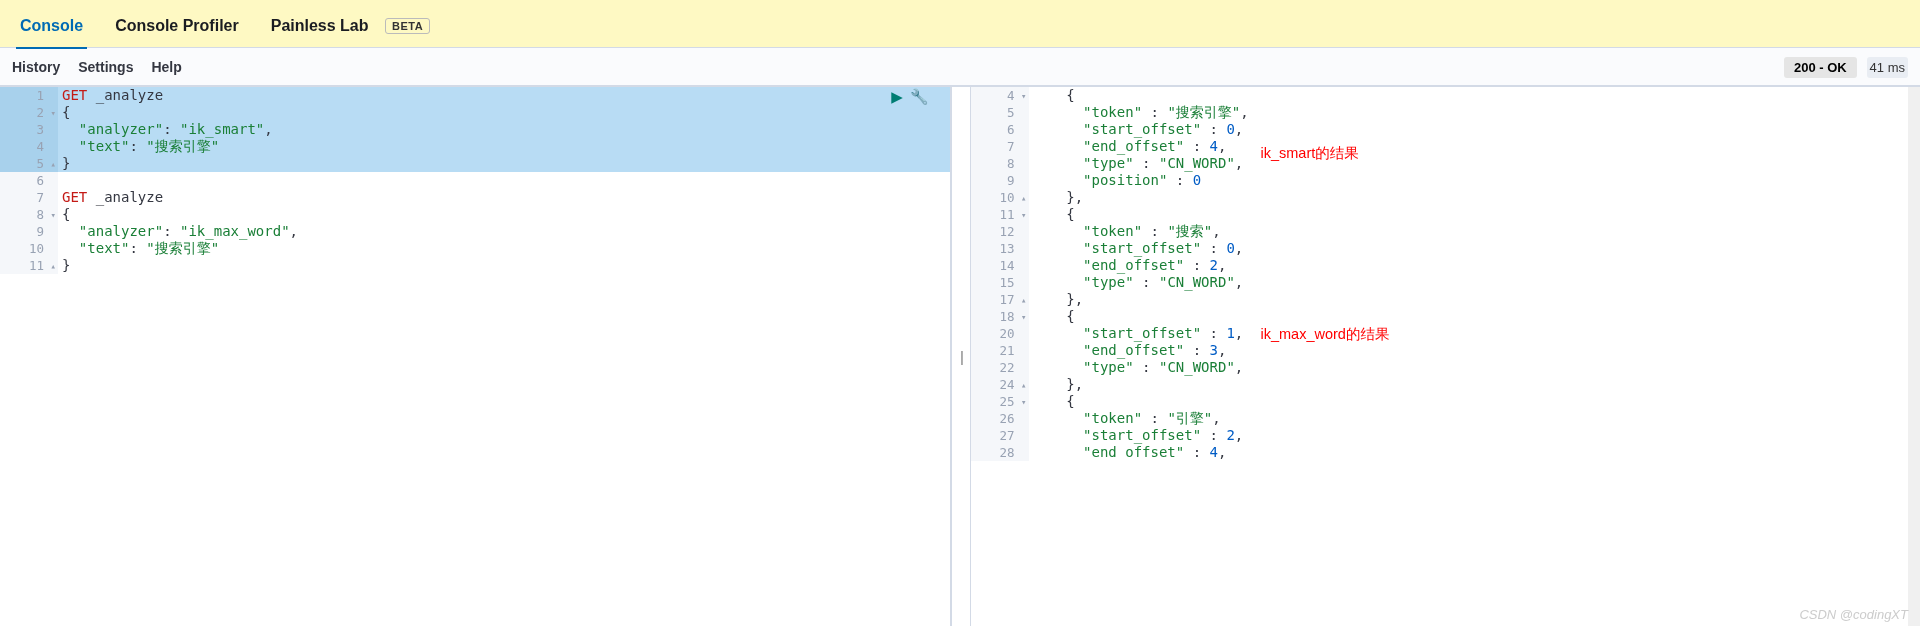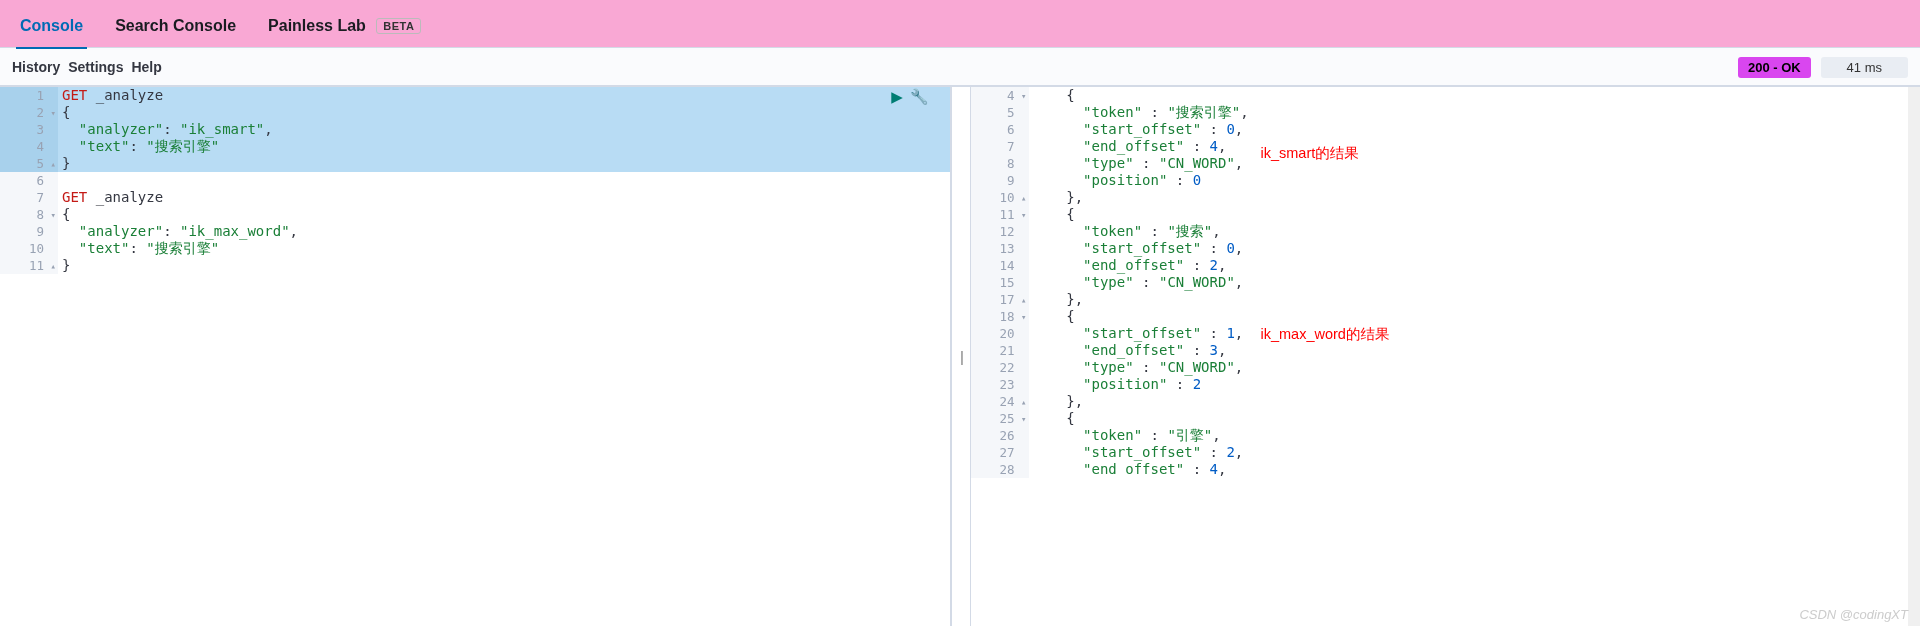--- a/index.html
+++ b/index.html
@@ -1,25 +1,25 @@
 <!DOCTYPE html>
 <html><head>
 <meta charset="utf-8">
 <style>
 * { margin: 0; padding: 0; box-sizing: border-box; }
 body { font-family: -apple-system, BlinkMacSystemFont, "Segoe UI", Helvetica, Arial, sans-serif; font-size: 14px; color: #343741; background: #fff; width: 1920px; height: 626px; overflow: hidden; position: relative; }
-.tabs { display: flex; align-items: center; gap: 24px; padding: 8px 16px 0 16px; border-bottom: 1px solid #d3dae6; background: #f9a8d4; height: 48px;}
+.tabs { display: flex; align-items: center; gap: 24px; padding: 8px 16px 0 16px; border-bottom: 1px solid #d3dae6; background: #fef9c3; height: 48px;}
 .tab { padding: 10px 4px 12px 4px; font-size: 16px; font-weight: 700; color: #1a1c21; cursor: pointer; border-bottom: 2px solid transparent; }
 .tab.active { color: #006bb4; border-bottom: 2px solid #006bb4; }
-.badge { display: inline-block; font-size: 11px; font-weight: 700; color: #333; border: 1px solid #bbb; border-radius: 3px; padding: 1px 6px; margin-left: 6px; vertical-align: middle; letter-spacing: .5px;}
+.badge { display: inline-block; font-size: 11px; font-weight: 700; color: #333; border: 1px solid #bbb; border-radius: 3px; padding: 1px 6px; margin-left: 12px; vertical-align: middle; letter-spacing: .5px;}
 .subbar { display: flex; align-items: center; justify-content: space-between; padding: 6px 12px; border-bottom: 1px solid #d3dae6; background: #fafbfd; height: 38px;}
-.subbar-left { display: flex; gap: 8px; }
+.subbar-left { display: flex; gap: 18px; }
 .sublink { font-size: 14px; font-weight: 600; cursor: pointer; }
-.status-ok { background: #d946ef; color: #000; font-weight: 600; border-radius: 3px; padding: 3px 10px; font-size: 13px; }
-.status-time { background: #e9edf3; color: #333; font-weight: 500; border-radius: 3px; padding: 3px 26px; font-size: 13px; margin-left: 6px;}
+.status-ok { background: #e5e5e5; color: #000; font-weight: 600; border-radius: 3px; padding: 3px 10px; font-size: 13px; }
+.status-time { background: #e9edf3; color: #333; font-weight: 500; border-radius: 3px; padding: 3px 3px; font-size: 13px; margin-left: 6px;}
 .main { display: flex; height: 540px; border-top: 1px solid #d3dae6; }
 .pane { flex: 1; position: relative; overflow: hidden; }
 .pane-left { border-right: 1px solid #d3dae6; }
 .code-area { font-family: Menlo, Consolas, monospace; font-size: 14px; line-height: 17px; }
 .line { display: flex; align-items: stretch; height: 17px; }
 .ln { width: 58px; text-align: right; padding-right: 14px; color: #98a2b3; background: #f5f7fa; flex-shrink: 0; position: relative; font-size: 12.5px; line-height:17px;}
 .fold { position: absolute; right: 2px; top: 1px; font-size: 9px; color: #98a2b3; }
 .tx { padding-left: 4px; white-space: pre; flex: 1;}
 .hl .ln { background: #a8d1ec; }
 .hl .tx { background: #b8dcf4; }
@@ -34,21 +34,21 @@
 .splitter-handle { font-size: 14px; color: #aaa; letter-spacing:-3px;}
 .scroll-right { position: absolute; right: 0; top: 0; bottom: 0; width: 12px; background: #f0f0f0;}
 .anno { position: absolute; color: #ff0000; font-size: 14.5px; font-family: sans-serif;}
 .watermark { position: absolute; right: 12px; bottom: 4px; color: #ccc; font-size: 13px; font-style: italic;}
 </style>
 </head>
 <body>
 
 <div class="tabs">
   <div class="tab active">Console</div>
-  <div class="tab">Search Console</div>
+  <div class="tab">Console Profiler</div>
   <div class="tab">
     <span>Painless Lab</span>
     <span class="badge">BETA</span>
   </div>
 </div>
 
 <div class="subbar">
   <div class="subbar-left">
     <span class="sublink">History</span>
     <span class="sublink">Settings</span>
@@ -180,24 +180,20 @@
         </div>
         <div class="line">
           <div class="ln">21</div>
           <div class="tx"><span>      </span><span class="key">"end_offset"</span><span> : </span><span class="num">3</span><span>,</span></div>
         </div>
         <div class="line">
           <div class="ln">22</div>
           <div class="tx"><span>      </span><span class="key">"type"</span><span> : </span><span class="str">"CN_WORD"</span><span>,</span></div>
         </div>
         <div class="line">
-          <div class="ln">23</div>
-          <div class="tx"><span>      </span><span class="key">"position"</span><span> : </span><span class="num">2</span></div>
-        </div>
-        <div class="line">
           <div class="ln">24<span class="fold">▴</span></div>
           <div class="tx"><span>    },</span></div>
         </div>
         <div class="line">
           <div class="ln">25<span class="fold">▾</span></div>
           <div class="tx"><span>    {</span></div>
         </div>
         <div class="line">
           <div class="ln">26</div>
           <div class="tx"><span>      </span><span class="key">"token"</span><span> : </span><span class="str">"引擎"</span><span>,</span></div>

